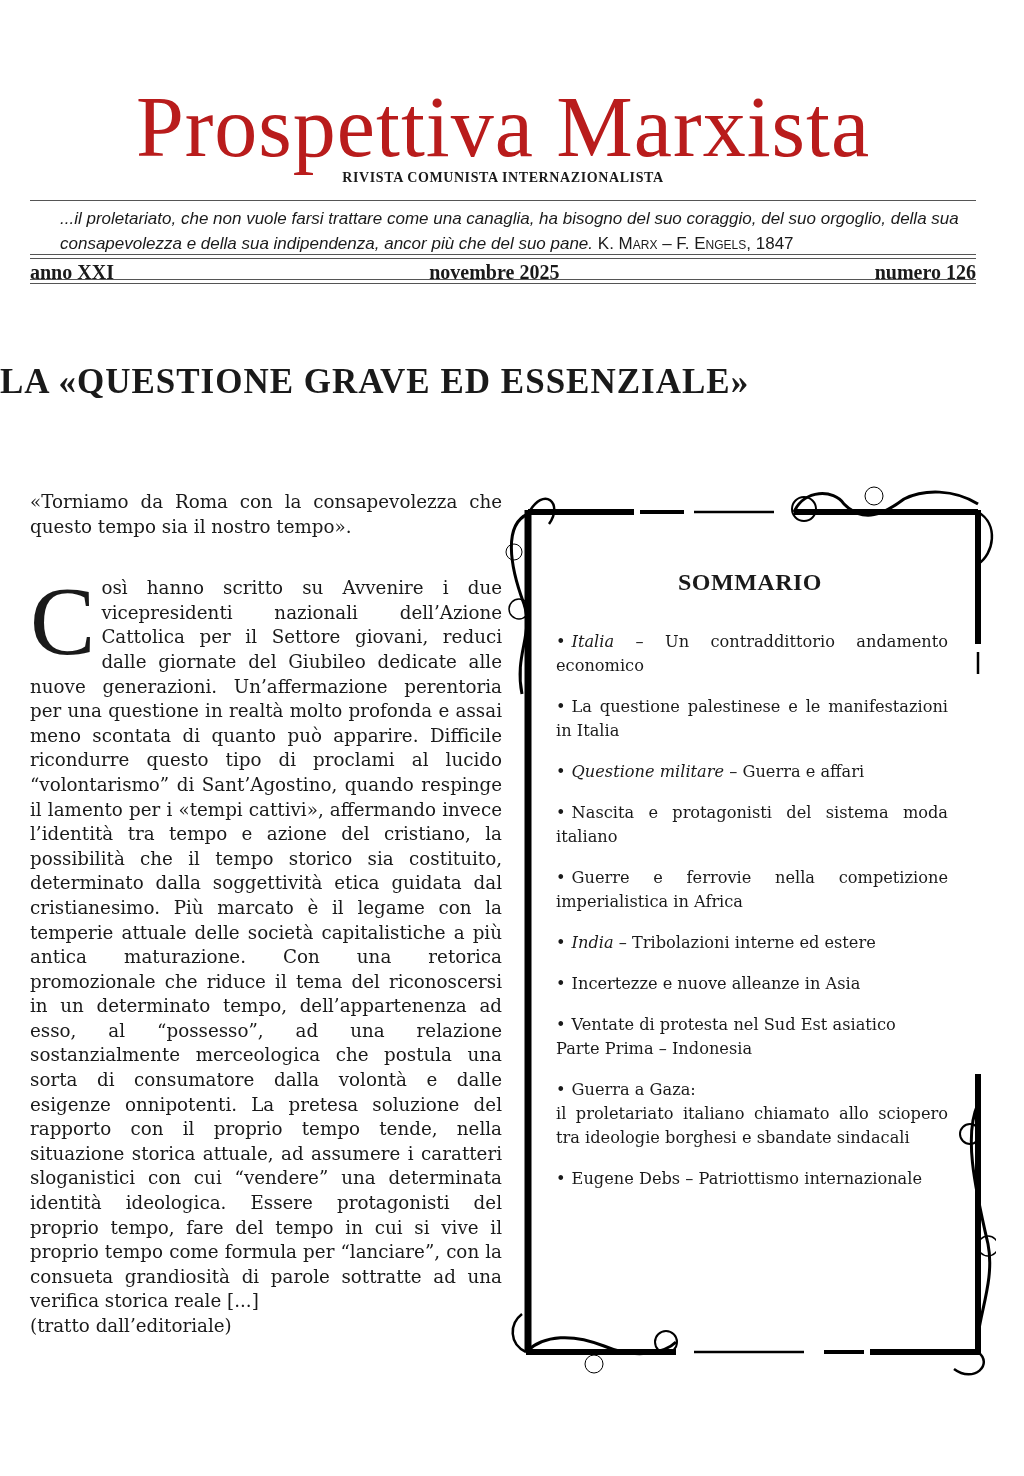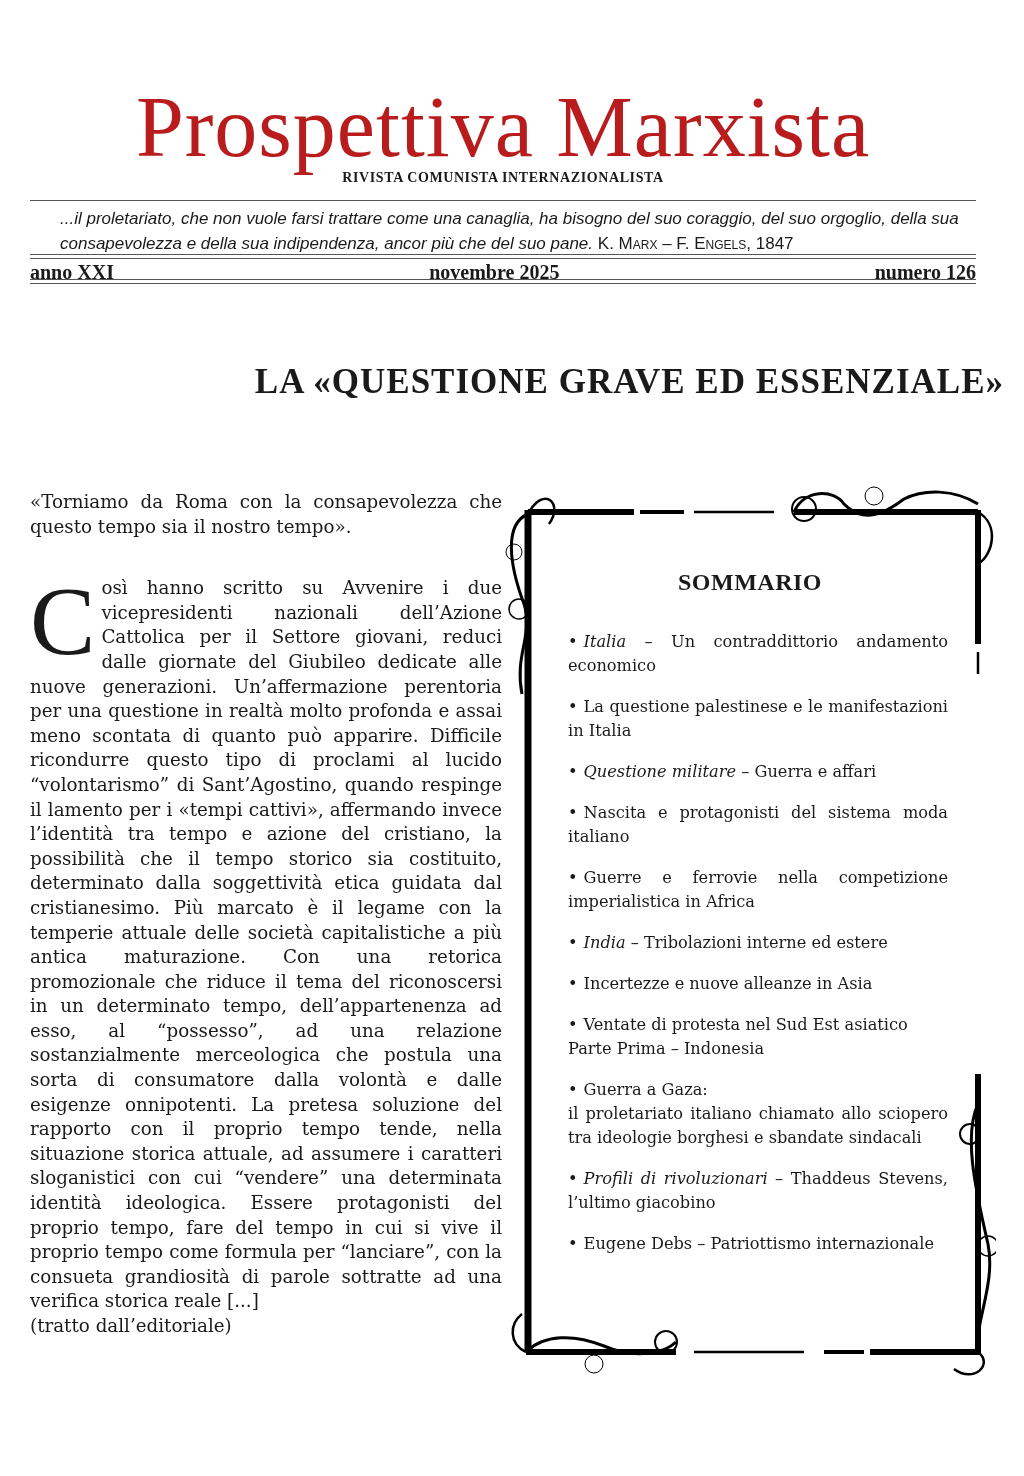--- a/index.html
+++ b/index.html
@@ -11,36 +11,36 @@
   .subtitle { font-family: "Liberation Serif", serif; font-size: 14px; font-weight: bold; letter-spacing: 0.6px;
               margin-top: -2px; }
   .rule-single { position: absolute; left: 30px; width: 946px; height: 0; border-top: 1.5px solid #555; }
   .rule-double { position: absolute; left: 30px; width: 946px; height: 3px;
                  border-top: 1.5px solid #555; border-bottom: 1.5px solid #555; }
   .quote { position: absolute; left: 32px; top: 206px; width: 946px; font-family: Liberation Sans, sans-serif;
            font-size: 17px; line-height: 25px; font-style: italic; margin-left: 28px; }
   .quote .sc { font-style: normal; font-variant: small-caps; }
   .infobar { position: absolute; left: 30px; top: 261px; width: 946px; display: flex; justify-content: space-between;
              font-family: "Liberation Serif", serif; font-weight: bold; font-size: 20px; }
-  .headline { position: absolute; left: 0; top: 362px; width: 1004px; text-align: right;
+  .headline { position: absolute; left: 0; top: 362px; width: 1004px; text-align: left;
               font-family: "Liberation Serif", serif; font-weight: bold; font-size: 35px; letter-spacing: 1px; }
   .leftcol { position: absolute; left: 30px; top: 490px; width: 472px; font-family: "DejaVu Serif", serif;
              font-size: 18.3px; line-height: 24.6px; text-align: justify; }
   .leftcol .lead { margin: 0 0 37px 0; }
   .leftcol .body { margin: 0; }
   .dropcap { float: left; font-family: "Liberation Serif", serif; font-size: 98px; line-height: 74px;
              margin: 8px 6px 0 0; }
   .leftcol .attrib { text-align: right; }
   .frame { position: absolute; left: 504px; top: 484px; width: 492px; height: 894px; }
   .frame svg { position: absolute; left: 0; top: 0; }
   .sommario { position: absolute; left: 552px; top: 562px; width: 396px; font-family: "DejaVu Serif", serif;
               font-size: 16.2px; line-height: 24px; }
   .sommario h2 { text-align: center; font-family: "Liberation Serif", serif; font-weight: bold; font-size: 24px;
                  letter-spacing: 0.5px; margin: 8px 0 36px 0; }
-  .sommario .item { margin: 0 0 17px 16px; text-align: justify; }
+  .sommario .item { margin: 0 0 17px 4px; text-align: justify; }
   .sommario .item em { font-style: italic; }
   .bullet { margin-right: 6px; }
 </style>
 </head>
 <body>
 
 <div class="masthead">
   <h1 class="title">Prospettiva Marxista</h1>
   <div class="subtitle">RIVISTA COMUNISTA INTERNAZIONALISTA</div>
 </div>
@@ -115,16 +115,15 @@
   <div id="toc-items">
       <div class="item"><span class="bullet">•</span><em>Italia</em><span> – Un contraddittorio andamento economico</span></div>
       <div class="item"><span class="bullet">•</span><span>La questione palestinese e le manifestazioni in Italia</span></div>
       <div class="item"><span class="bullet">•</span><em>Questione militare</em><span> – Guerra e affari</span></div>
       <div class="item"><span class="bullet">•</span><span>Nascita e protagonisti del sistema moda italiano</span></div>
       <div class="item"><span class="bullet">•</span><span>Guerre e ferrovie nella competizione imperialistica in Africa</span></div>
       <div class="item"><span class="bullet">•</span><em>India</em><span> – Tribolazioni interne ed estere</span></div>
       <div class="item"><span class="bullet">•</span><span>Incertezze e nuove alleanze in Asia</span></div>
       <div class="item"><span class="bullet">•</span><span>Ventate di protesta nel Sud Est asiatico</span><br><span>Parte Prima – Indonesia</span></div>
       <div class="item"><span class="bullet">•</span><span>Guerra a Gaza:</span><br><span>il proletariato italiano chiamato allo sciopero tra ideologie borghesi e sbandate sindacali</span></div>
-      <div class="item"><span class="bullet">•</span><em>Profili di rivoluzionari</em><span> – Thaddeus Stevens, l’ultimo giacobino</span></div>
       <div class="item"><span class="bullet">•</span><span>Eugene Debs – Patriottismo internazionale</span></div>
     </div>
 </div>
 
 </body></html>

